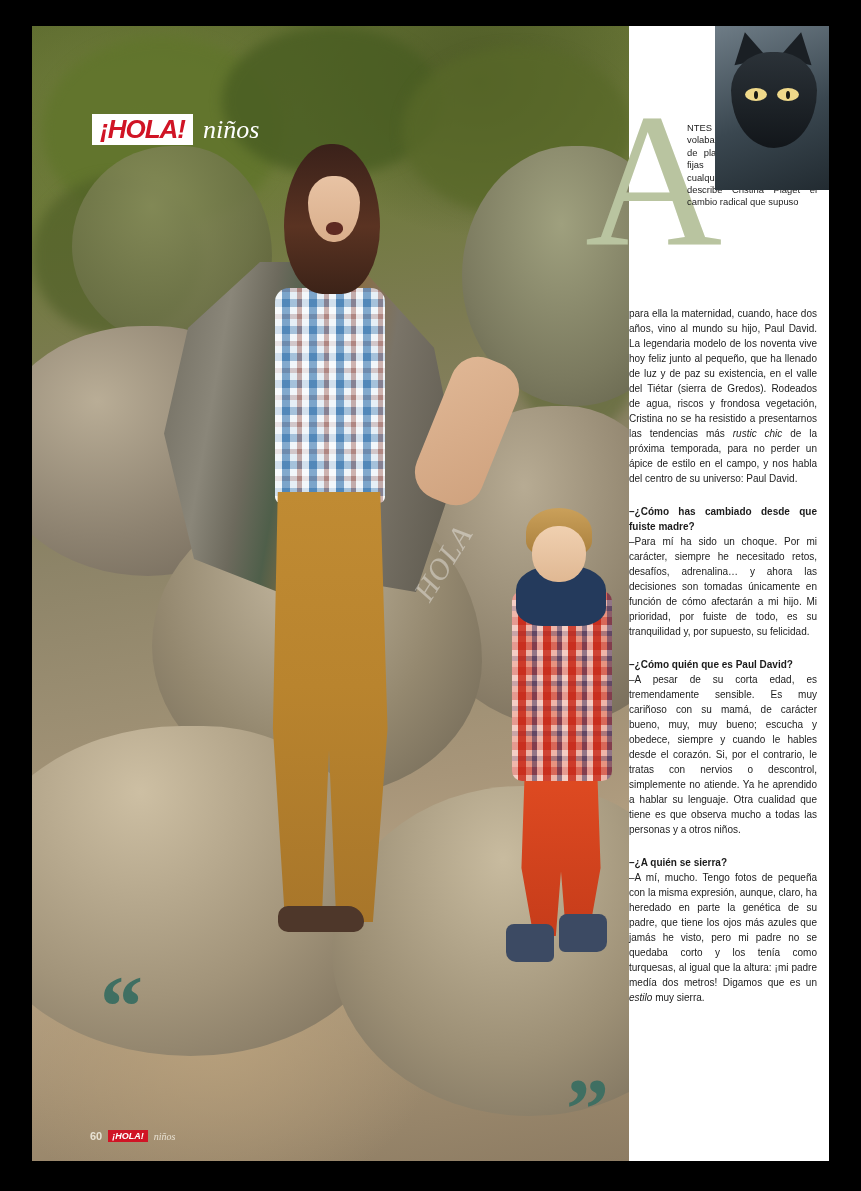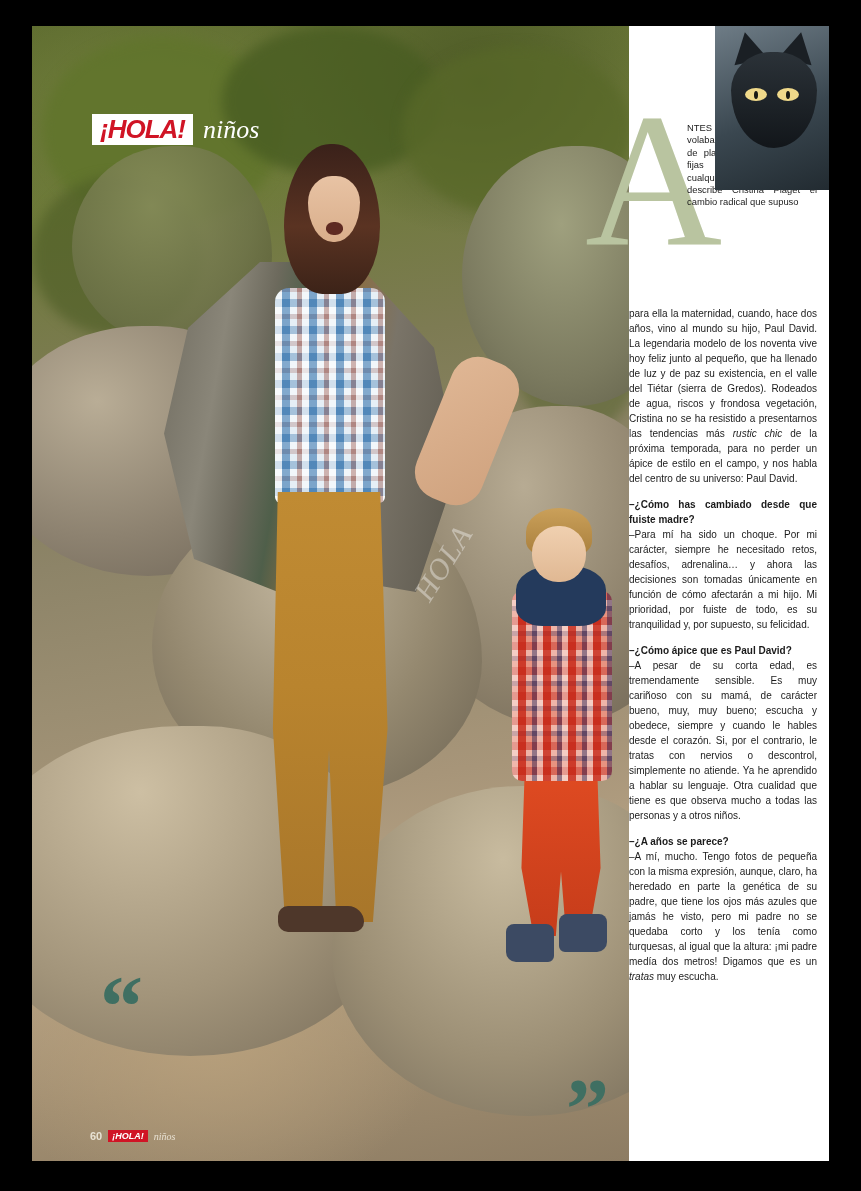--- a/index.html
+++ b/index.html
@@ -143,21 +143,21 @@
     text-align:justify;
   }
   .body p{margin:0;}
   .body .first{text-indent:0;}
   .widecol{
     position:absolute;left:0px;top:280px;width:188px;
     font-family:"Liberation Sans", sans-serif;
     font-size:10px;line-height:15px;color:#1b1b1b;text-align:justify;
   }
   .widecol p{margin:0;}
-  .widecol .q{font-weight:bold;margin-top:11px;}
+  .widecol .q{font-weight:bold;margin-top:18px;}
 
   
   .corner{
     position:absolute;right:0;top:0;width:114px;height:164px;overflow:hidden;
     background:linear-gradient(160deg,#6e7c86 0%,#3a4750 55%,#222b31 100%);
   }
   .cat-head{position:absolute;left:16px;top:26px;width:86px;height:96px;
     background:linear-gradient(180deg,#2b3238 0%,#12161a 100%);
     border-radius:46% 46% 50% 50%/40% 40% 60% 60%;}
   .ear{position:absolute;width:0;height:0;border-left:17px solid transparent;border-right:17px solid transparent;border-bottom:30px solid #1a1f24;}
@@ -227,24 +227,24 @@
     <div class="dropcap">A</div>
 
     <div class="body">
       <p class="first">NTES era un pájaro libre que volaba sin rumbo fijo. Ahora he de planear con coordenadas fijas antes de emprender cualquier viaje". Así nos describe Cristina Piaget el cambio radical que supuso</p>
     </div>
 
     <div class="widecol">
       <p><span>para ella la maternidad, cuando, hace dos años, vino al mundo su hijo, Paul David. La legendaria modelo de los noventa vive hoy feliz junto al pequeño, que ha llenado de luz y de paz su existencia, en el valle del Tiétar (sierra de Gredos). Rodeados de agua, riscos y frondosa vegetación, Cristina no se ha resistido a presentarnos las tendencias más </span><i>rustic chic</i><span> de la próxima temporada, para no perder un ápice de estilo en el campo, y nos habla del centro de su universo: Paul David.</span></p>
       <p class="q">–¿Cómo has cambiado desde que fuiste madre?</p>
       <p>–Para mí ha sido un choque. Por mi carácter, siempre he necesitado retos, desafíos, adrenalina… y ahora las decisiones son tomadas únicamente en función de cómo afectarán a mi hijo. Mi prioridad, por fuiste de todo, es su tranquilidad y, por supuesto, su felicidad.</p>
-      <p class="q">–¿Cómo ápice que es Paul David?</p>
+      <p class="q">–¿Cómo quién que es Paul David?</p>
       <p>–A pesar de su corta edad, es tremendamente sensible. Es muy cariñoso con su mamá, de carácter bueno, muy, muy bueno; escucha y obedece, siempre y cuando le hables desde el corazón. Si, por el contrario, le tratas con nervios o descontrol, simplemente no atiende. Ya he aprendido a hablar su lenguaje. Otra cualidad que tiene es que observa mucho a todas las personas y a otros niños.</p>
-      <p class="q">–¿A años se parece?</p>
-      <p><span>–A mí, mucho. Tengo fotos de pequeña con la misma expresión, aunque, claro, ha heredado en parte la genética de su padre, que tiene los ojos más azules que jamás he visto, pero mi padre no se quedaba corto y los tenía como turquesas, al igual que la altura: ¡mi padre medía dos metros! Digamos que es un </span><i>tratas</i><span> muy escucha.</span></p>
+      <p class="q">–¿A quién se sierra?</p>
+      <p><span>–A mí, mucho. Tengo fotos de pequeña con la misma expresión, aunque, claro, ha heredado en parte la genética de su padre, que tiene los ojos más azules que jamás he visto, pero mi padre no se quedaba corto y los tenía como turquesas, al igual que la altura: ¡mi padre medía dos metros! Digamos que es un </span><i>estilo</i><span> muy sierra.</span></p>
     </div>
   </div>
 
   <div class="corner">
     <div class="ear ear-l"></div>
     <div class="ear ear-r"></div>
     <div class="cat-head"></div>
     <div class="eye eye-l">
         <div class="pupil"></div>
       </div>

